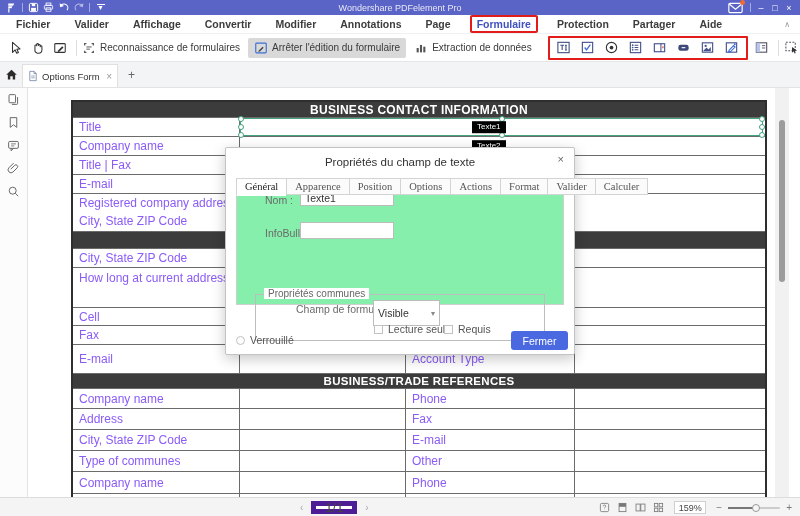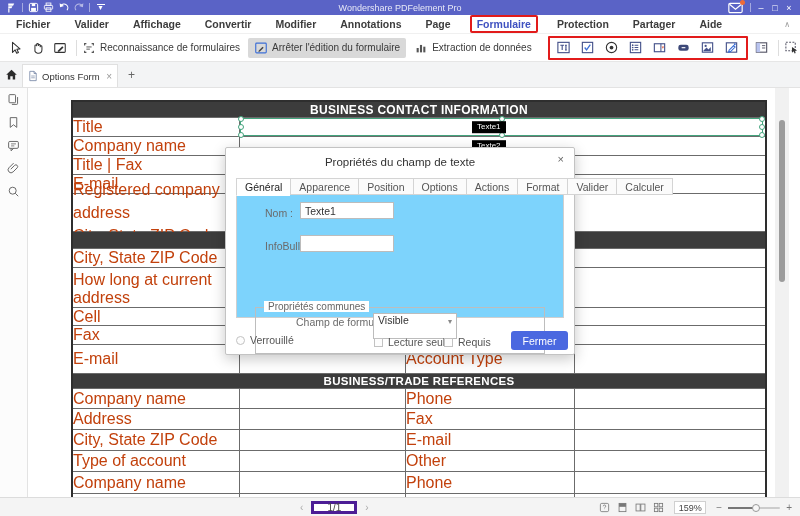--- a/index.html
+++ b/index.html
@@ -56,68 +56,68 @@
   
   .vscroll { position:absolute; right:11px; top:0; bottom:0; width:14px; background:#f1f1f1; }
   .vthumb { position:absolute; left:4px; width:6px; top:32px; height:162px; background:#9c9c9c; border-radius:3px; }
   
   .ftable { position:absolute; left:43px; top:12px; width:696px;
     border:2px solid #2e2e2e; background:#fff; }
   .frow { display:flex; border-bottom:1px solid #6b6b6b; position:relative; }
   .frow:last-child { border-bottom:none; }
   .dark { background:#3c3c3c; color:#fff; font-size:12px; font-weight:bold;
     justify-content:center; align-items:center; letter-spacing:.3px; }
-  .cell { display:flex; align-items:center; padding-left:0; font-size:16px; color:#c2410c; }
+  .cell { display:flex; align-items:center; padding-left:6px; font-size:12px; color:#8b5cf6; }
   .c1 { width:167px; border-right:1px solid #6b6b6b; flex:none; }
   .c2 { width:166px; border-right:1px solid #6b6b6b; flex:none; }
   .c3 { width:169px; border-right:1px solid #6b6b6b; flex:none; }
   .cfill { flex:1; }
   .twoLine { flex-direction:column; align-items:flex-start; justify-content:center; line-height:1.45; }
   .topAl { align-items:flex-start; padding-top:3px; }
   
   .sel { position:absolute; left:167px; top:0; bottom:0; right:2px; border:1.5px solid #43a47d; }
   .hdl { position:absolute; width:6px; height:6px; background:#fff; border:1px solid #43a47d; border-radius:50%; }
   .badge { position:absolute; left:399px; top:50%; transform:translateY(-50%);
     background:#000; color:#fff; font-size:8px; padding:1px 5px; line-height:1.2; z-index:2; }
   
   .dialog { position:absolute; left:225px; top:147px; width:350px; height:208px; background:#fff;
     border:1px solid #c3c3c3; border-radius:2px; box-shadow:0 4px 14px rgba(0,0,0,.22); z-index:10; }
   .d-title { position:absolute; left:0; right:0; top:8px; text-align:center;
     font-size:11.5px; color:#333; }
   .d-close { position:absolute; right:10px; top:5px; font-size:11px; color:#666; }
-  .d-tabs { position:absolute; left:10px; top:30px; display:flex; z-index:3; }
+  .d-tabs { position:absolute; left:10px; top:30px; display:flex; z-index:3;font-family:Liberation Serif, serif; }
   .d-tab { height:17px; padding:2px 8px 0; font-size:10.5px; color:#555;
     border:1px solid #d4d4d4; border-right:none; background:#fbfbfb; white-space:nowrap; }
   .d-tab:last-child { border-right:1px solid #d4d4d4; }
   .d-tab.on { background:#fff; color:#222; border-bottom:1px solid #fff; height:18px; }
-  .d-box { position:absolute; left:10px; right:10px; top:46px; height:124px;
-    border:1px solid #cfcfcf; background:#7dd3fc; }
+  .d-box { position:absolute; left:10px; right:10px; top:33px; height:124px;
+    border:1px solid #cfcfcf; background:#86efac; }
   .d-lab { position:absolute; font-size:10.5px; color:#6b6b6b; white-space:nowrap; }
   .d-input { position:absolute; height:17px; width:94px; border:1px solid #bcbcbc;
     font-size:10.5px; color:#333; padding:0 4px; font-family:"Liberation Sans",sans-serif; background:#fff; }
   .d-group { position:absolute; left:18px; right:18px; top:112px; height:47px;
     border:1px solid #bdbdbd; }
   .d-legend { position:absolute; top:-7px; left:8px; background:#fff; padding:0 4px;
     font-size:10px; color:#666; white-space:nowrap; }
-  .d-select { position:absolute; left:117px; top:5px; width:84px; height:17px;
-    border:1px solid #bcbcbc; display:flex; align-items:flex-end; font-size:10.5px; color:#333;
+  .d-select { position:absolute; left:117px; top:5px; width:67px; height:17px;
+    border:1px solid #bcbcbc; display:flex; align-items:center; font-size:10.5px; color:#333;
     padding:12px 4px; justify-content:space-between; background:#fff; }
   .chk { display:inline-block; width:9px; height:9px; border:1px solid #c2c2c2; background:#fdfdfd; vertical-align:-1px; }
   .chk.rnd { border-radius:50%; }
   .d-check { position:absolute; font-size:10.5px; color:#555; display:flex; align-items:center; gap:5px; white-space:nowrap; }
   .d-closebtn { position:absolute; left:285px; top:183px; width:57px; height:19px;
     background:#4a68e0; color:#fff; font-size:10.5px; border:none; border-radius:3px;
     display:flex; align-items:center; justify-content:center; font-family:"Liberation Sans",sans-serif; }
   
   .statusbar { position:absolute; left:0; bottom:0; right:0; height:19px; background:#f4f4f4;
     border-top:1px solid #dcdcdc; }
   .pg-nav { position:absolute; left:300px; top:0; height:19px; display:flex; align-items:center; gap:8px; }
   .pg-arrow { color:#aaa; font-size:10px; }
-  .pg-box { width:46px; height:13px; background:#fff; border:3px solid #4c1d95;
-    font-size:10px; color:#444; display:flex; align-items:center; justify-content:center; }
+  .pg-box { width:46px; height:13px; background:#fff; border:5px solid #4c1d95;
+    font-size:13px; color:#444; display:flex; align-items:center; justify-content:center; }
   .sb-right { position:absolute; right:8px; top:0; height:19px; display:flex; align-items:center; gap:6px; }
   .sb-vic { width:12px; height:12px; display:flex; align-items:center; justify-content:center; }
   .zoom-box { width:32px; height:13px; background:#fff; border:1px solid #d0d0d0;
     font-size:9px; color:#444; display:flex; align-items:center; justify-content:center; margin:0 4px; }
   .zsign { color:#777; font-size:10px; }
   .ztrack { position:relative; width:52px; height:2px; background:#ccc; border-radius:1px; }
   .zfill { position:absolute; left:0; top:0; height:2px; width:28px; background:#777; }
   .zhandle { position:absolute; left:24px; top:-3px; width:8px; height:8px; border-radius:50%;
     background:#f7f7f7; border:1px solid #999; }
   svg { display:block; }
@@ -439,21 +439,21 @@
           <div class="cell c3">Fax</div>
           <div class="cell cfill"></div>
         </div>
         <div class="frow" style="height:21px">
           <div class="cell c1">City, State ZIP Code</div>
           <div class="cell c2"></div>
           <div class="cell c3">E-mail</div>
           <div class="cell cfill"></div>
         </div>
         <div class="frow" style="height:21px">
-          <div class="cell c1">Type of account</div>
+          <div class="cell c1">Type of communes</div>
           <div class="cell c2"></div>
           <div class="cell c3">Other</div>
           <div class="cell cfill"></div>
         </div>
         <div class="frow" style="height:22px">
           <div class="cell c1">Company name</div>
           <div class="cell c2"></div>
           <div class="cell c3">Phone</div>
           <div class="cell cfill"></div>
         </div>

